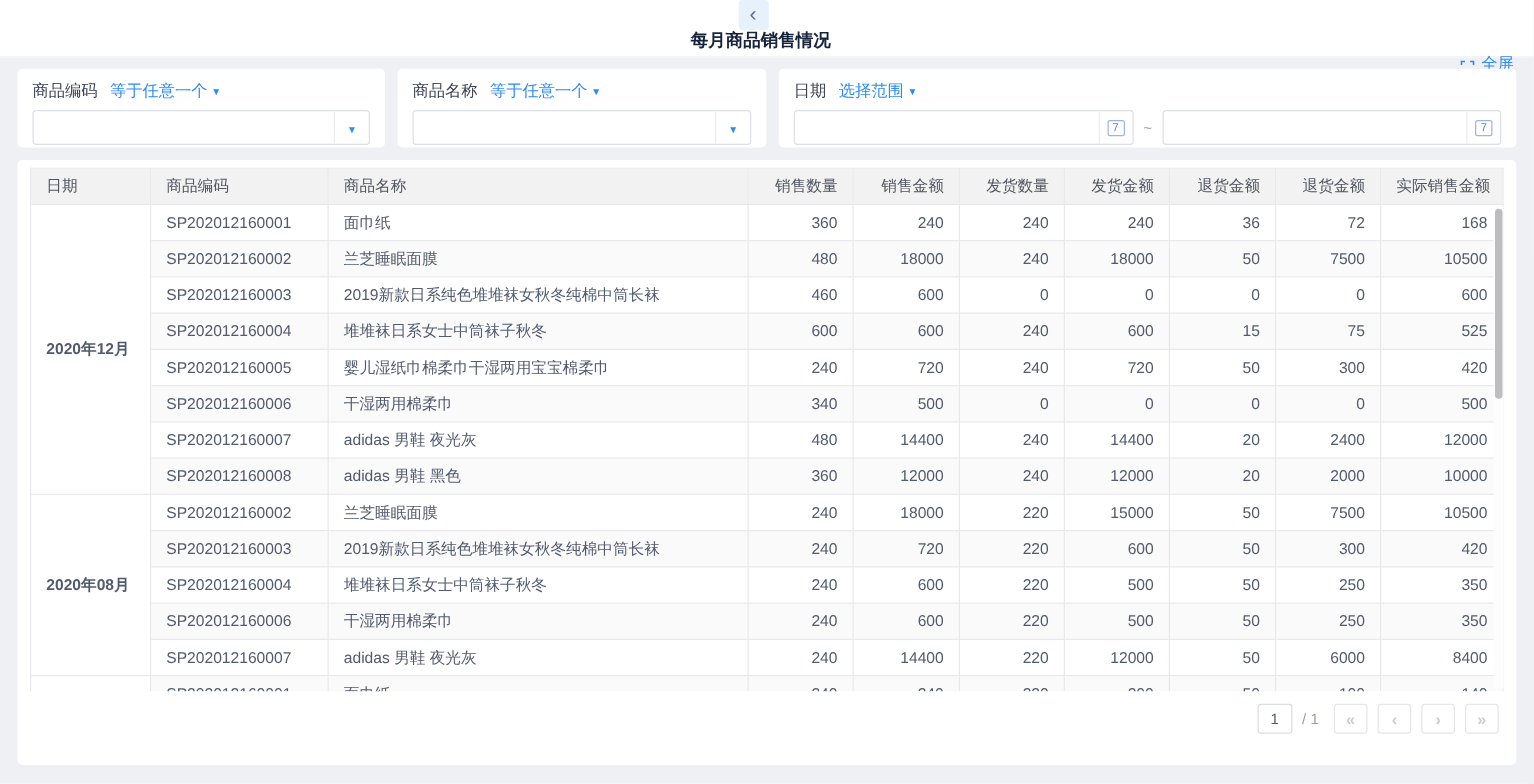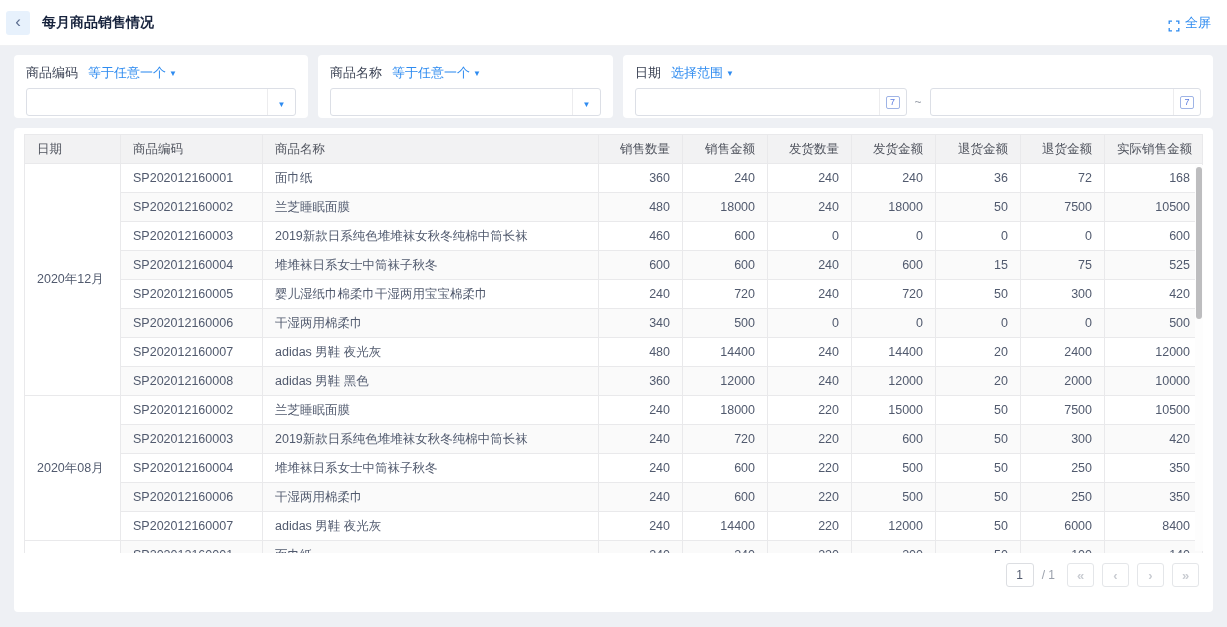--- a/index.html
+++ b/index.html
@@ -5,21 +5,21 @@
   * { margin:0; padding:0; box-sizing:border-box; }
   html,body { width:1227px; height:627px; overflow:hidden; }
   body {
     background:#eef0f4;
     font-family:"Liberation Sans","DejaVu Sans",sans-serif;
     color:#515a6e;
   }
   
   .topbar {
     height:46px; background:#fff; display:flex; align-items:center;
-    padding:0 16px 0 6px; border-bottom:1px solid #f0f1f3;
+    padding:0 16px 0 6px; border-bottom:1px solid #f0f1f3;flex-direction:column;
   }
   .back-btn {
     width:24px; height:24px; background:#e7f1fc; border-radius:3px;
     display:flex; align-items:center; justify-content:center;
     color:#5c6e91; cursor:pointer; margin-right:12px; flex:0 0 auto;
   }
   .back-btn::before { content:"‹"; font-size:17px; line-height:1; margin-top:-2px; }
   .page-title { font-size:14px; font-weight:bold; color:#17233d; }
   .fullscreen-btn {
     margin-left:auto; display:flex; align-items:flex-end; gap:5px;
@@ -70,21 +70,21 @@
   .table-title { font-size:13px; font-weight:bold; color:#21252e; padding:5px 0 8px 2px; }
   .table-clip { height:419px; overflow:hidden; position:relative; }
   table { width:100%; border-collapse:collapse; table-layout:fixed; font-size:12.5px; }
   th,td {
     border:1px solid #e9e9eb; height:29px; padding:0 12px;
     white-space:nowrap; overflow:hidden; font-weight:normal; background:#fff;
   }
   thead th { background:#f2f2f3; color:#51555f; text-align:left; }
   th.num, td.num { text-align:right; }
   tbody tr:nth-child(even) td { background:#fafafa; }
-  td.date-cell { background:#fff !important; vertical-align:middle; }
+  td.date-cell { background:#fff !important; vertical-align:middle;font-weight:bold; }
   
   .vscroll {
     position:absolute; top:31px; right:0; width:8px; height:386px;
     background:#fdfdfd;
   }
   .vscroll-thumb {
     position:absolute; top:2px; right:1px; width:6px; height:152px;
     background:#bdbdbf; border-radius:3px;
   }
   

